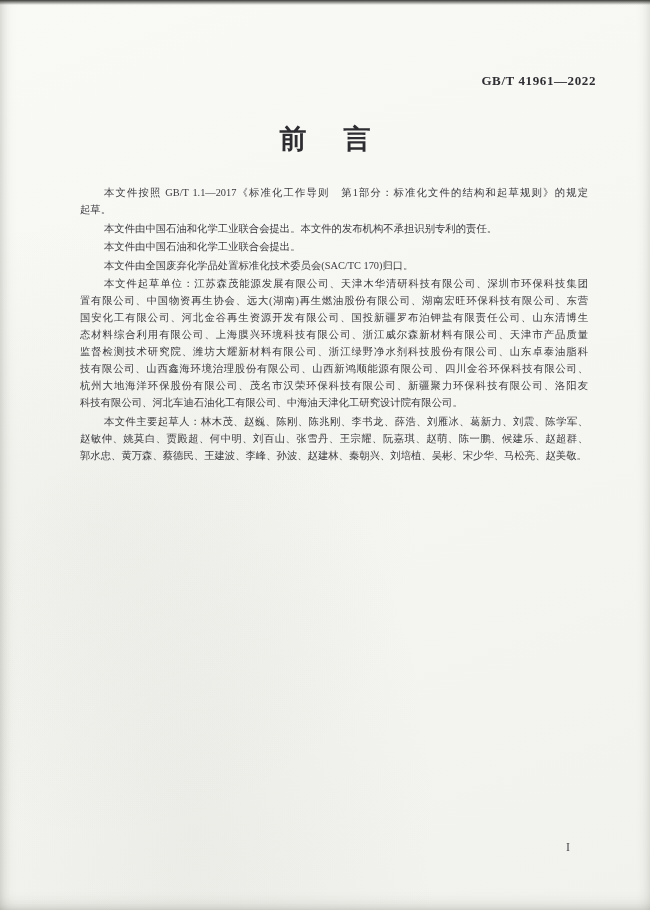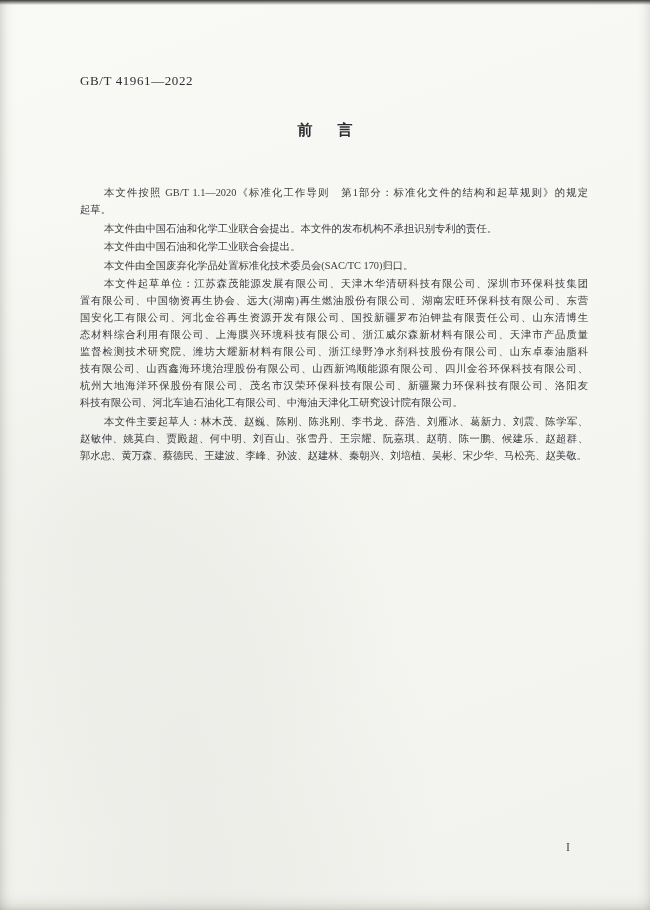--- a/index.html
+++ b/index.html
@@ -38,34 +38,34 @@
     box-shadow:
       inset 10px 0 16px -12px rgba(70,70,58,0.38),
       inset -9px 0 15px -12px rgba(70,70,58,0.28),
       inset 0 -11px 18px -13px rgba(70,70,58,0.35);
   }
   .header-code {
     position: absolute;
     top: 73px;
     left: 80px;
     width: 516px;
-    text-align: left;
+    text-align: right;
     font-size: 13px;
-    font-weight: 400;
+    font-weight: 700;
     letter-spacing: 0.6px;
     color: #2e2e33;
   }
   .doc-title {
     position: absolute;
     top: 121px;
     left: 0;
     width: 650px;
     margin: 0;
     text-align: center;
-    font-size: 15px;
+    font-size: 27px;
     font-weight: 700;
     letter-spacing: 5px;
     padding-left: 5px;
     box-sizing: border-box;
     color: #2c2c31;
   }
   .content {
     position: absolute;
     top: 184px;
     left: 80px;
@@ -96,21 +96,21 @@
 
 <div class="page">
   <div class="edge-top"></div>
 
   <div class="header-code">GB/T 41961—2022</div>
 
   <h1 class="doc-title">前　言</h1>
 
   <div class="content">
     <div class="para">
-        <div class="line indent just">本文件按照 GB/T 1.1—2020《标准化工作导则　第1部分：标准化文件的结构和起草规则》的规定</div>
+        <div class="line indent just">本文件按照 GB/T 1.1—2017《标准化工作导则　第1部分：标准化文件的结构和起草规则》的规定</div>
         <div class="line">起草。</div>
       </div>
     <div class="para">
         <div class="line indent">本文件由中国石油和化学工业联合会提出。本文件的发布机构不承担识别专利的责任。</div>
       </div>
     <div class="para">
         <div class="line indent">本文件由中国石油和化学工业联合会提出。</div>
       </div>
     <div class="para">
         <div class="line indent">本文件由全国废弃化学品处置标准化技术委员会(SAC/TC 170)归口。</div>

